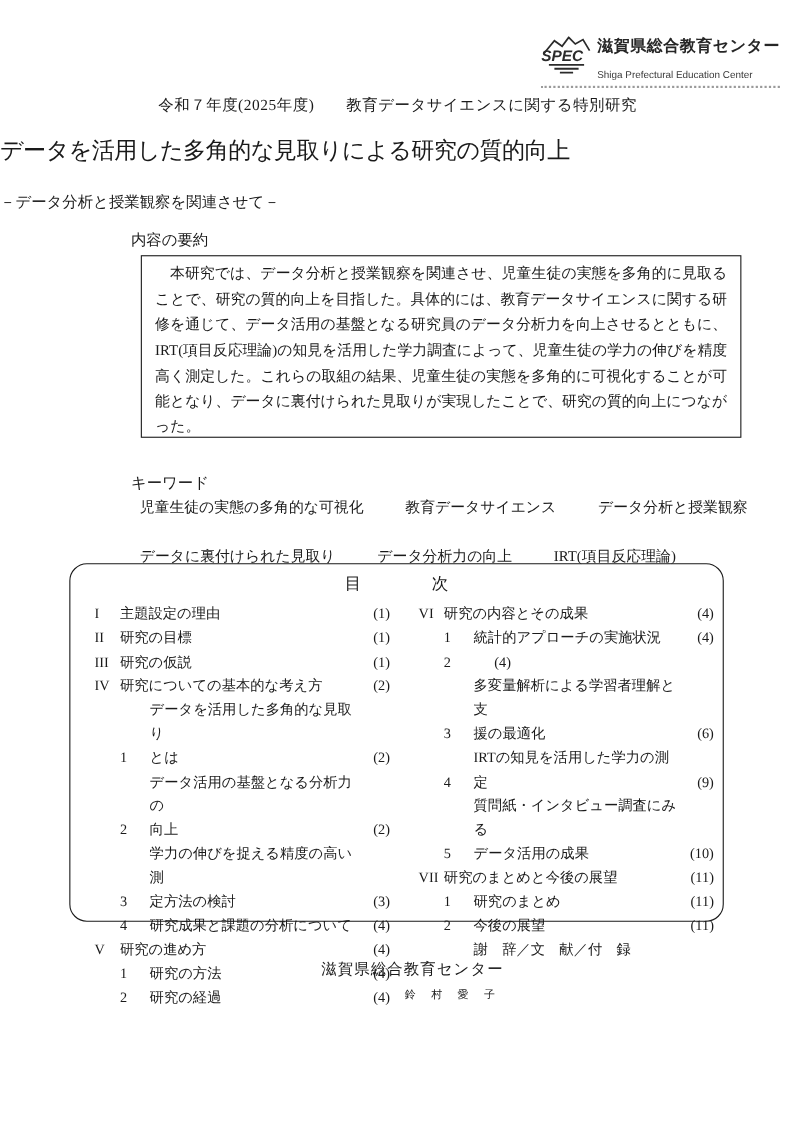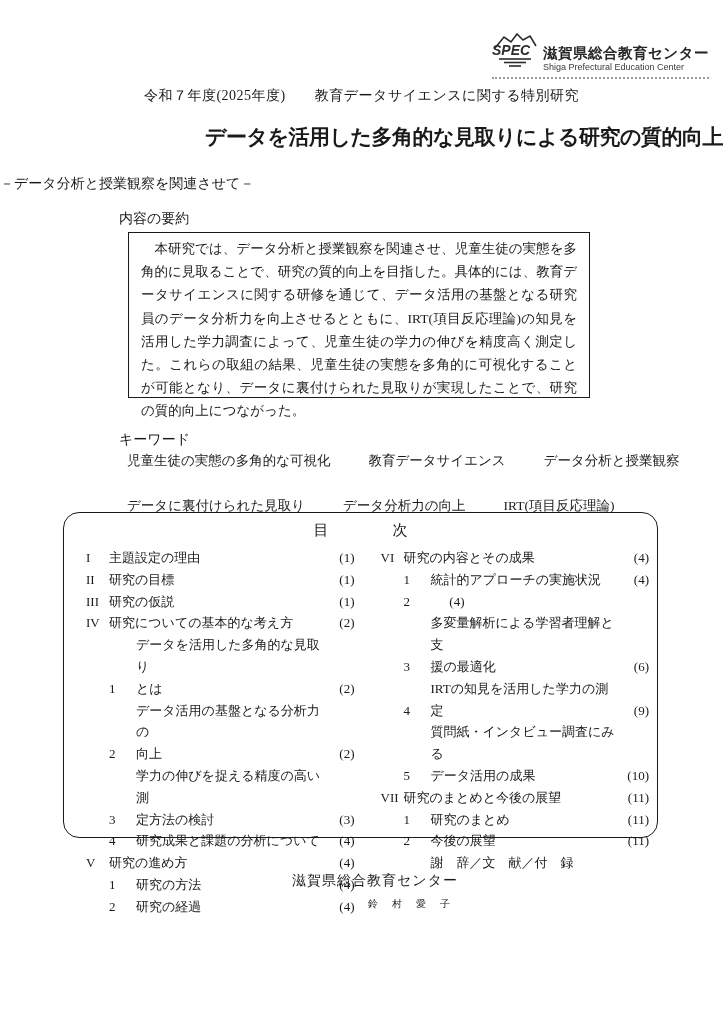--- a/index.html
+++ b/index.html
@@ -19,43 +19,43 @@
     border-bottom:2px dotted #9a9a9a;
   }
   .logo-mark{flex:0 0 auto;}
   .logo-text{display:flex;flex-direction:column;line-height:1.1;}
   .logo-ja{
     font-family:"Liberation Sans","DejaVu Sans",sans-serif;
     font-weight:bold;font-size:14.5px;color:#262626;letter-spacing:.5px;
   }
   .logo-en{
     font-family:"Liberation Sans","DejaVu Sans",sans-serif;
-    font-size:9px;color:#3a3a3a;margin-top:1px;
+    font-size:9px;color:#3a3a3a;margin-top:13px;
   }
   
   .program-line{
     position:absolute;top:87px;left:0;width:100%;
     text-align:center;font-size:14px;letter-spacing:.5px;
   }
   .main-title{
     position:absolute;top:123px;left:0;width:100%;
-    text-align:right;font-size:21px;font-weight:bold;
+    text-align:left;font-size:21px;font-weight:normal;
     font-family:"Liberation Sans","DejaVu Sans",sans-serif;
     letter-spacing:-0.5px;
   }
   .subtitle{
     position:absolute;top:175px;left:0;width:100%;
     text-align:left;font-size:14px;
   }
   
   .abstract-label{
     position:absolute;top:210px;left:119px;font-size:14px;
   }
   .abstract-box{
-    position:absolute;top:232px;left:128px;width:462px;height:166px;
+    position:absolute;top:232px;left:128px;width:546px;height:166px;
     border:1px solid #1a1a1a;box-sizing:border-box;
     padding:4px 12px 0 12px;
   }
   .abstract-box p{
     margin:0;font-size:13.5px;line-height:23.2px;
     text-align:justify;text-indent:1em;
   }
   
   .keywords-label{
     position:absolute;top:431px;left:119px;font-size:14px;

